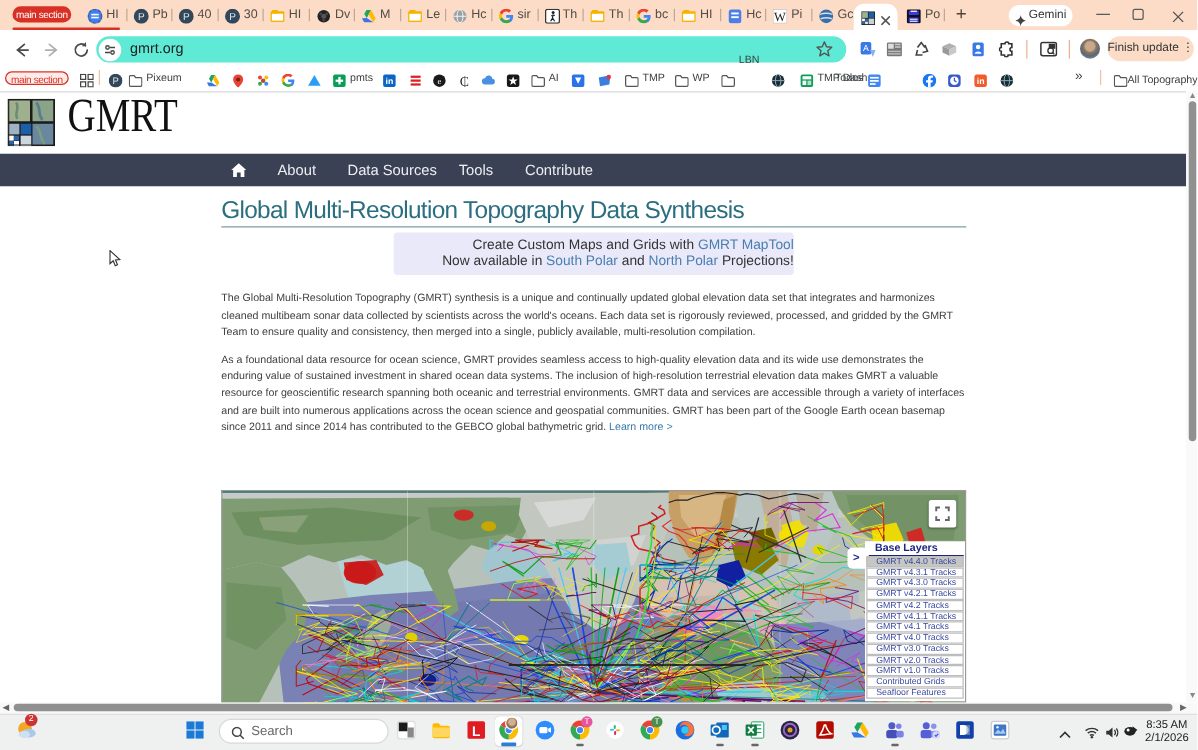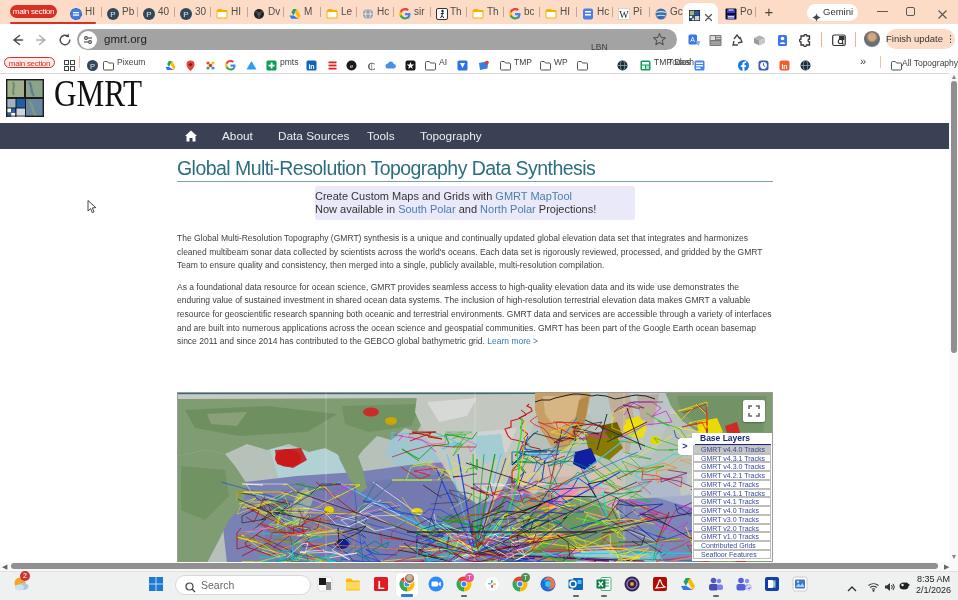--- a/index.html
+++ b/index.html
@@ -165,21 +165,21 @@
     <div style="position:absolute;left:8px;top:7px;width:18px;height:18px"><svg width="18" height="18" viewBox="0 0 18 18" style="">
         <path d="M11.5,4.5 L6,9 L11.5,13.5 M6,9 L14.5,9" stroke="#4a4a4a" stroke-width="1.4" fill="none" stroke-linecap="round"></path>
       </svg></div>
     <div style="position:absolute;left:33px;top:7px;width:18px;height:18px"><svg width="18" height="18" viewBox="0 0 18 18" style="">
         <path d="M6.5,4.5 L12,9 L6.5,13.5 M12,9 L3.5,9" stroke="#b0b0b0" stroke-width="1.4" fill="none" stroke-linecap="round"></path>
       </svg></div>
     <div style="position:absolute;left:56px;top:7px;width:18px;height:18px"><svg width="18" height="18" viewBox="0 0 18 18" style="">
         <path d="M13.8,9 A4.8,4.8 0 1 1 12.4,5.6" stroke="#4a4a4a" stroke-width="1.4" fill="none" stroke-linecap="round"></path>
         <path d="M12.8,2.5 L12.8,6 L9.4,6 Z" fill="#4a4a4a"></path>
       </svg></div>
-    <div style="position:absolute;left:77px;top:5px;width:600px;height:21px;background:#a3a3a3;border-radius:11px">
+    <div style="position:absolute;left:77px;top:5px;width:600px;height:21px;background:#5eead4;border-radius:11px">
       <div style="position:absolute;left:2px;top:1.5px;width:18px;height:18px;background:#fff;border-radius:9px"><svg width="18" height="18" viewBox="0 0 18 18" style="">
           <circle cx="7" cy="7" r="1.4" fill="none" stroke="#444" stroke-width="1.1"></circle>
           <line x1="9" y1="7" x2="13" y2="7" stroke="#444" stroke-width="1.1"></line>
           <circle cx="11" cy="11" r="1.4" fill="none" stroke="#444" stroke-width="1.1"></circle>
           <line x1="5" y1="11" x2="9" y2="11" stroke="#444" stroke-width="1.1"></line>
         </svg></div>
       <div style="position:absolute;left:27px;top:0;height:21px;line-height:21px;font-size:11.5px;color:#202124">gmrt.org</div>
       <div style="position:absolute;right:10px;top:3px;width:15px;height:15px"><svg width="15" height="15" viewBox="0 0 15 15" style="">
           <path d="M7.5,1.5 L9.2,5.4 L13.4,5.8 L10.2,8.6 L11.2,12.7 L7.5,10.5 L3.8,12.7 L4.8,8.6 L1.6,5.8 L5.8,5.4 Z" fill="none" stroke="#555" stroke-width="1.1" stroke-linejoin="round"></path>
         </svg></div>
@@ -382,26 +382,26 @@
         <path d="M23.0,22.0 C28.0,26.0 25.0,32.0 30.0,36.0" stroke="#7d9b7d" stroke-width="2.2" fill="none"></path>
       </svg></div>
     <div style="position:absolute;left:54px;top:-3px;font-family:'Liberation Serif',serif;font-size:38px;color:#111;transform:scaleX(0.82);transform-origin:0 0">GMRT</div>
     <div style="position:absolute;left:0;top:49.5px;width:949px;height:26px;background:#3b4154">
       <div style="position:absolute;left:184px;top:6px;width:14px;height:14px"><svg width="14" height="14" viewBox="0 0 14 14" style="">
           <path d="M7,1.5 L13,7 L11.5,7 L11.5,12.5 L8.5,12.5 L8.5,9 L5.5,9 L5.5,12.5 L2.5,12.5 L2.5,7 L1,7 Z" fill="#fff"></path>
         </svg></div>
       <div style="position:absolute;left:222px;top:0;height:26px;line-height:26px;font-size:11.8px;color:#eceef2">About</div>
       <div style="position:absolute;left:278px;top:0;height:26px;line-height:26px;font-size:11.8px;color:#eceef2">Data Sources</div>
       <div style="position:absolute;left:367px;top:0;height:26px;line-height:26px;font-size:11.8px;color:#eceef2">Tools</div>
-      <div style="position:absolute;left:420px;top:0;height:26px;line-height:26px;font-size:11.8px;color:#eceef2">Topography</div>
+      <div style="position:absolute;left:420px;top:0;height:26px;line-height:26px;font-size:11.8px;color:#eceef2">Contribute</div>
     </div>
     <div style="position:absolute;left:177px;top:86px;width:596px">
       <div style="font-size:19.5px;letter-spacing:-0.55px;color:#2a6e7f;line-height:21px;white-space:nowrap;position:relative;top:-2px">Global Multi-Resolution Topography Data Synthesis</div>
       <div style="height:1px;background:#7aa0ab;margin-top:0.5px"></div>
-      <div style="margin:4px auto 12px;width:320px;height:34px;background:#e9e9fa;border-radius:3px;text-align:left;font-size:11px;line-height:13.8px;padding-top:3.5px;color:#333">Create Custom Maps and Grids with <span style="color:#4a7eae">GMRT MapTool</span><br>Now available in <span style="color:#4a7eae">South Polar</span> and <span style="color:#4a7eae">North Polar</span> Projections!</div>
+      <div style="margin:4px auto 12px;width:320px;height:34px;background:#e9e9fa;border-radius:3px;text-align:right;font-size:11px;line-height:13.8px;padding-top:3.5px;color:#333">Create Custom Maps and Grids with <span style="color:#4a7eae">GMRT MapTool</span><br>Now available in <span style="color:#4a7eae">South Polar</span> and <span style="color:#4a7eae">North Polar</span> Projections!</div>
       <p style="font-size:8.5px;line-height:13.6px;color:#404040;margin:0;margin-top:9px">The Global Multi-Resolution Topography (GMRT) synthesis is a unique and continually updated global elevation data set that integrates and harmonizes cleaned multibeam sonar data collected by scientists across the world's oceans. Each data set is rigorously reviewed, processed, and gridded by the GMRT Team to ensure quality and consistency, then merged into a single, publicly available, multi-resolution compilation.</p>
       <p style="font-size:8.5px;line-height:13.6px;color:#404040;margin:0;margin-top:8px">As a foundational data resource for ocean science, GMRT provides seamless access to high-quality elevation data and its wide use demonstrates the enduring value of sustained investment in shared ocean data systems. The inclusion of high-resolution terrestrial elevation data makes GMRT a valuable resource for geoscientific research spanning both oceanic and terrestrial environments. GMRT data and services are accessible through a variety of interfaces and are built into numerous applications across the ocean science and geospatial communities. GMRT has been part of the Google Earth ocean basemap since 2011 and since 2014 has contributed to the GEBCO global bathymetric grid. <span style="color:#3779ab">Learn more &gt;</span></p>
     </div>
     <div style="position:absolute;left:177px;top:318.5px;width:596px;height:171px">
       <svg width="596" height="171" viewBox="0 0 596 171" style="display:block">
         <rect width="596" height="171" fill="#b6c1b9"></rect>
         <rect x="0" y="2" width="596" height="20" fill="#c7cbc7"></rect>
         <rect x="0" y="0" width="596" height="2.2" fill="#2f6f6e"></rect>
         <path d="M92,54 L162,58 L174,88 L162,106 L128,108 L102,88 Z" fill="#b2d1d4"></path>
         <path d="M214,46 L268,50 L262,78 L226,80 L208,62 Z" fill="#a2c6cf"></path>

